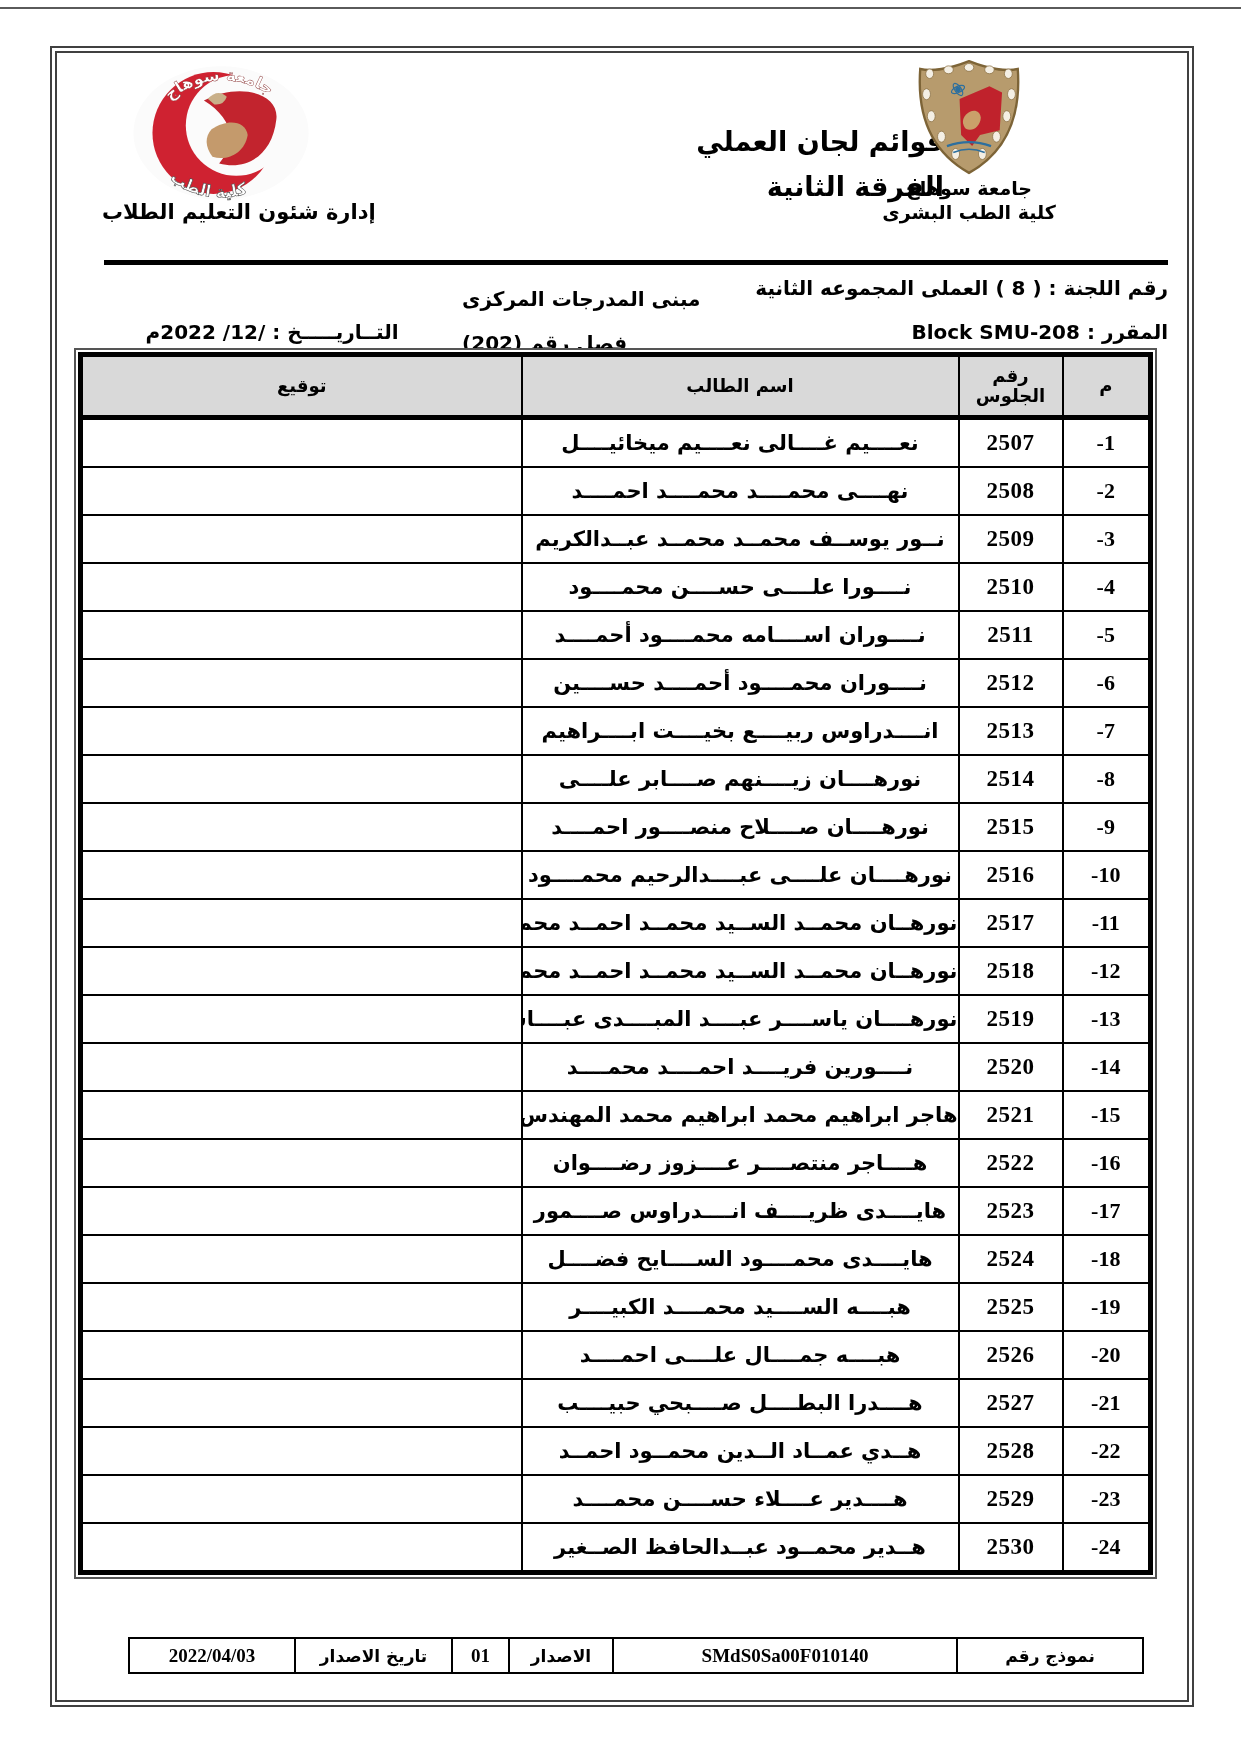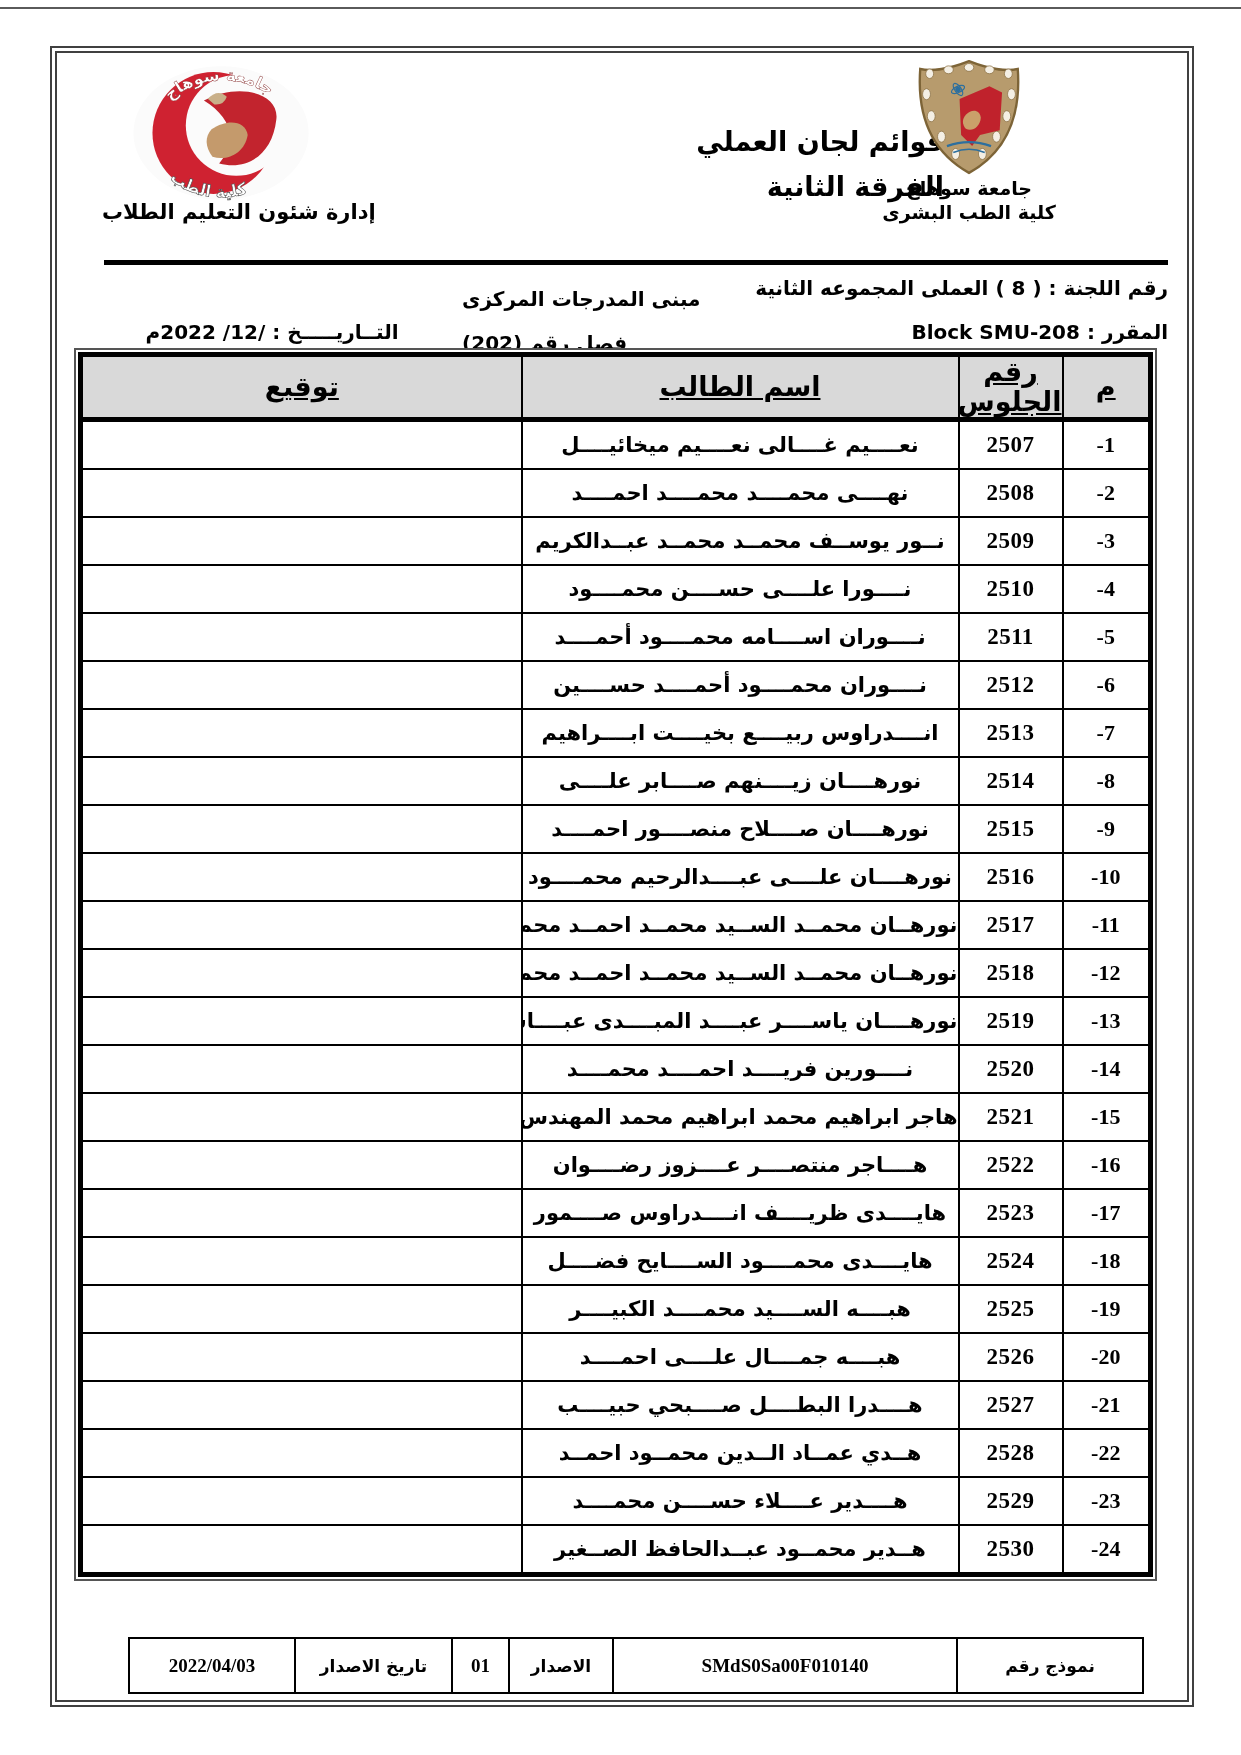--- a/index.html
+++ b/index.html
@@ -26,30 +26,30 @@
   .info-row{display:flex;height:36px;align-items:center;}
   .info-row.r2{margin-top:8px;}
   .i-right{flex:0 0 38%;text-align:right;white-space:nowrap;}
   .i-mid{flex:0 0 27%;text-align:left;white-space:nowrap;margin-top:21px;}
   .i-left{flex:0 0 35%;text-align:center;white-space:nowrap;}
 
   .students{position:absolute;left:26px;top:304px;width:1070px;border-collapse:collapse;
             table-layout:fixed;background:#fff;border:5px solid #000;
             box-shadow:0 0 0 2px #fff,0 0 0 4px #555;}
   .students th{background:#d9d9d9;border:2px solid #000;border-bottom:5px solid #000;
-               height:58px;font-size:27px;line-height:1.12;vertical-align:middle;
-               text-align:center;padding:0;text-decoration:underline;}
+               height:58px;font-size:18px;line-height:1.12;vertical-align:middle;
+               text-align:center;padding:0;}
   .students td{border:2px solid #000;height:46px;padding:0;vertical-align:middle;}
   .c-index{text-align:center;font-family:"Liberation Serif",serif;font-size:22px;}
   .c-seat{text-align:center;font-family:"Liberation Serif",serif;font-size:23px;letter-spacing:.5px;}
   .c-name{text-align:center;font-size:21px;white-space:nowrap;overflow:hidden;padding:0 6px;direction:rtl;}
 
   .footer{position:absolute;left:76px;top:1589px;width:1014px;border-collapse:collapse;
           table-layout:fixed;font-size:17px;direction:rtl;}
-  .footer td{border:2px solid #000;height:29px;text-align:center;padding:12px 4px;
+  .footer td{border:2px solid #000;height:29px;text-align:center;padding:2px 4px;
              vertical-align:middle;white-space:nowrap;overflow:hidden;}
   .footer td.latin{font-family:"Liberation Serif",serif;font-size:19px;}
 </style>
 </head>
 <body>
 
 <div class="page">
   <div class="top-hairline"></div>
 
   <div class="frame">

